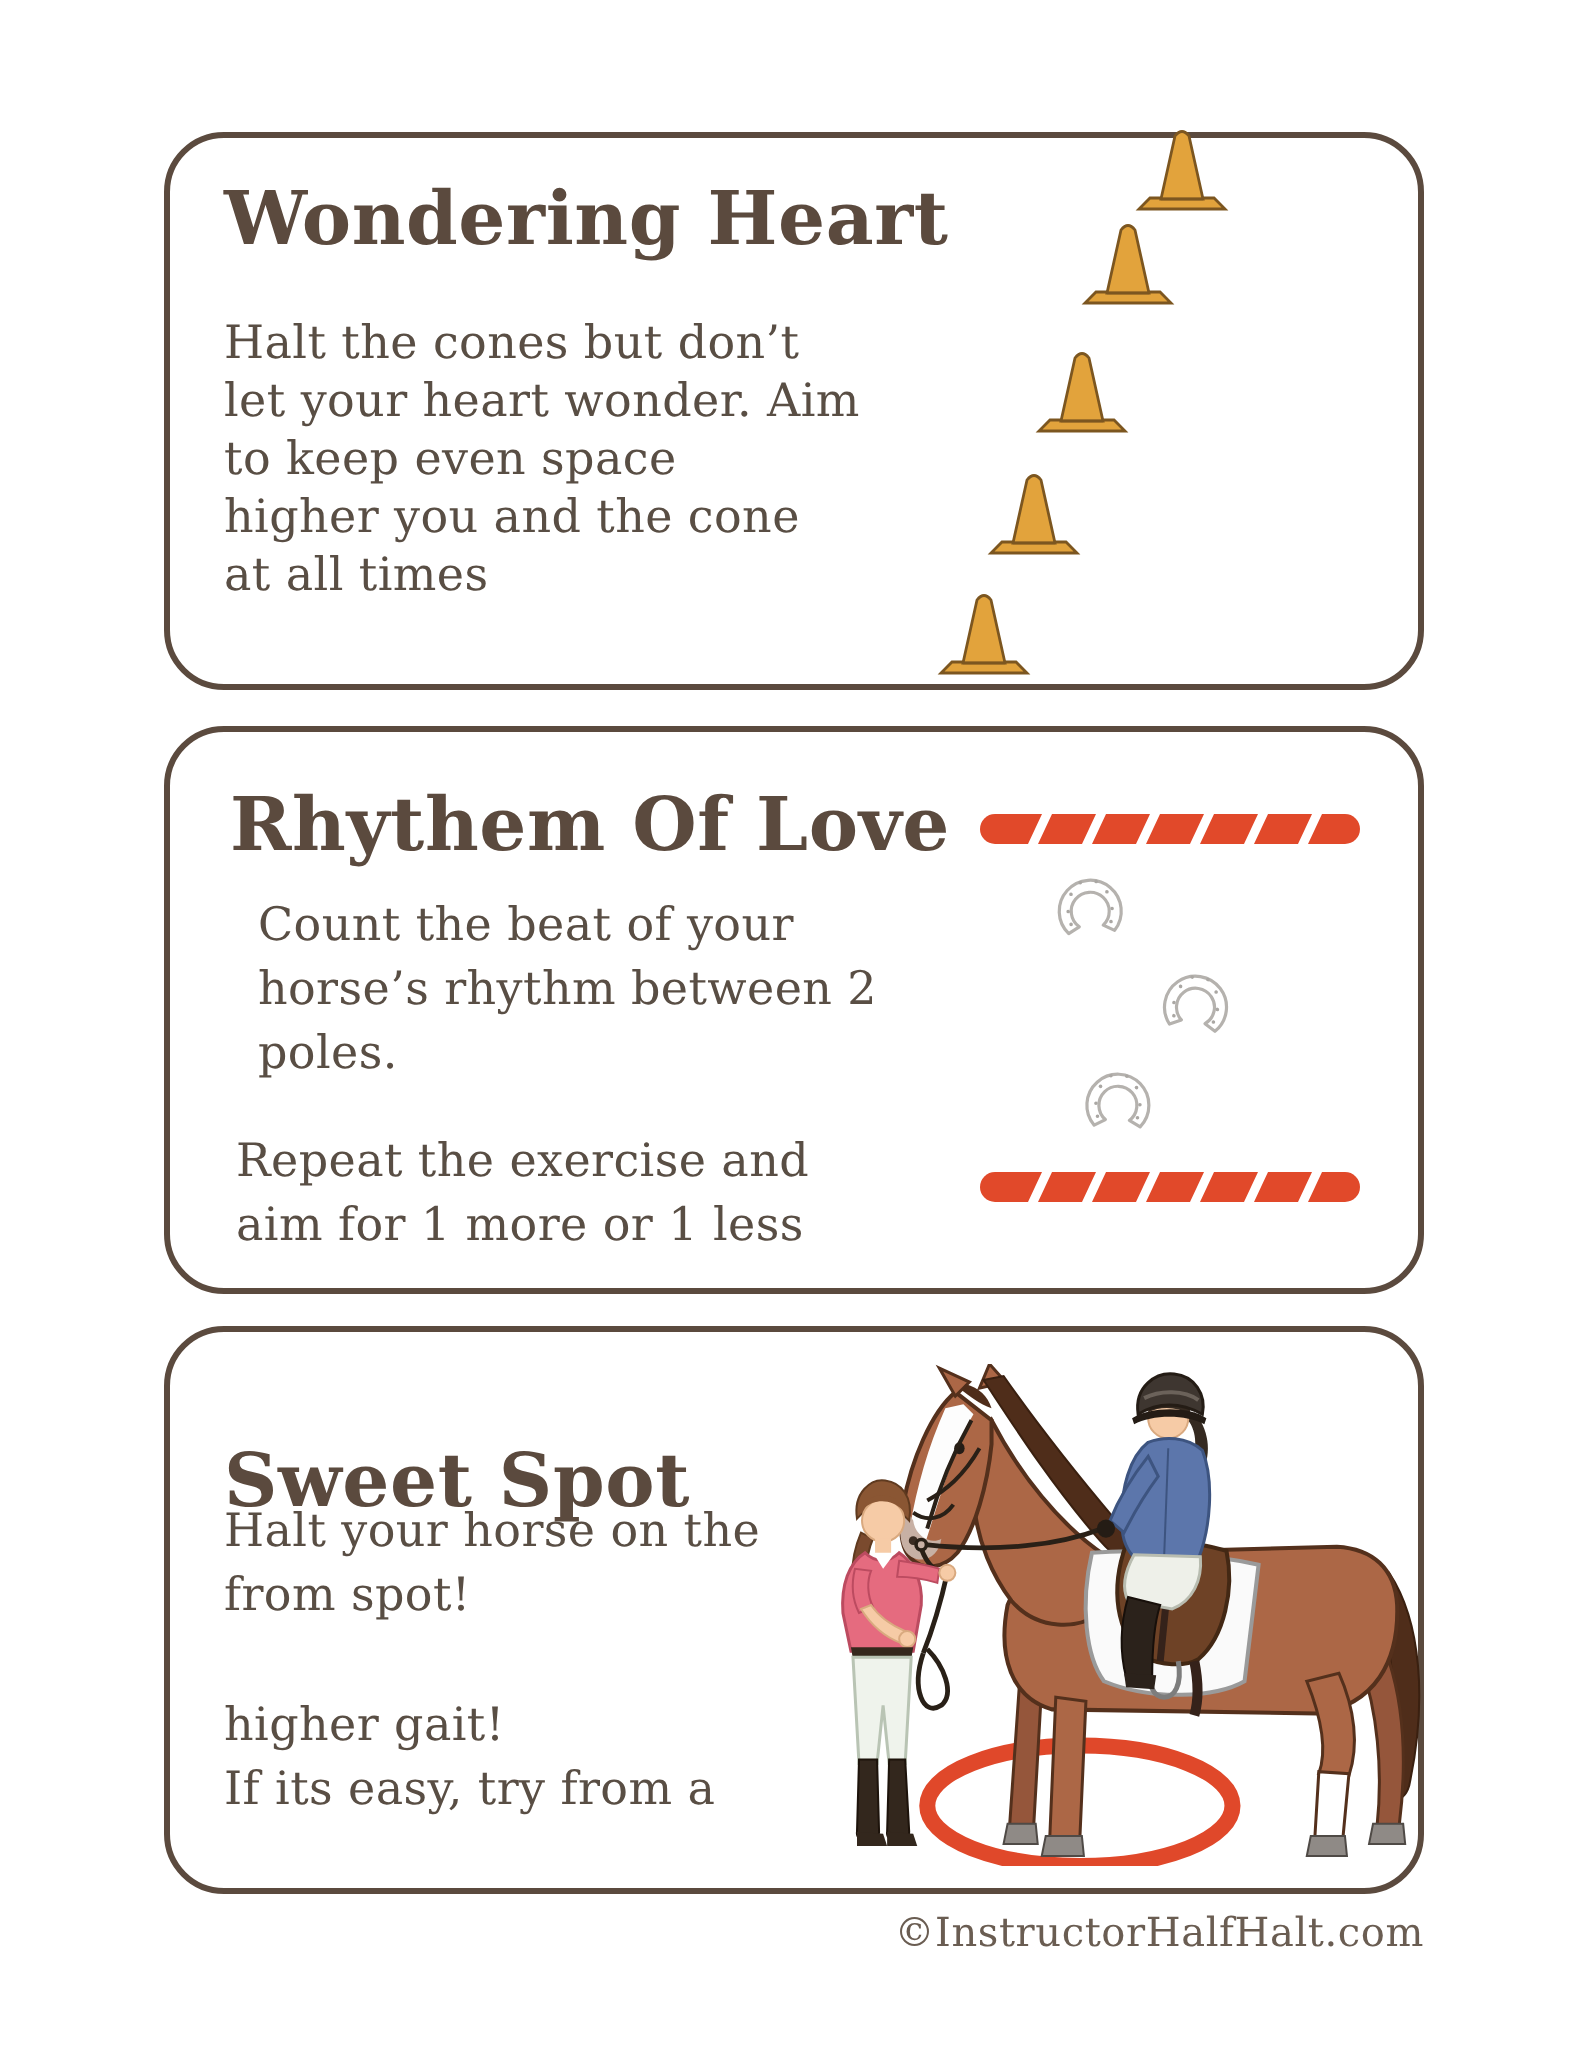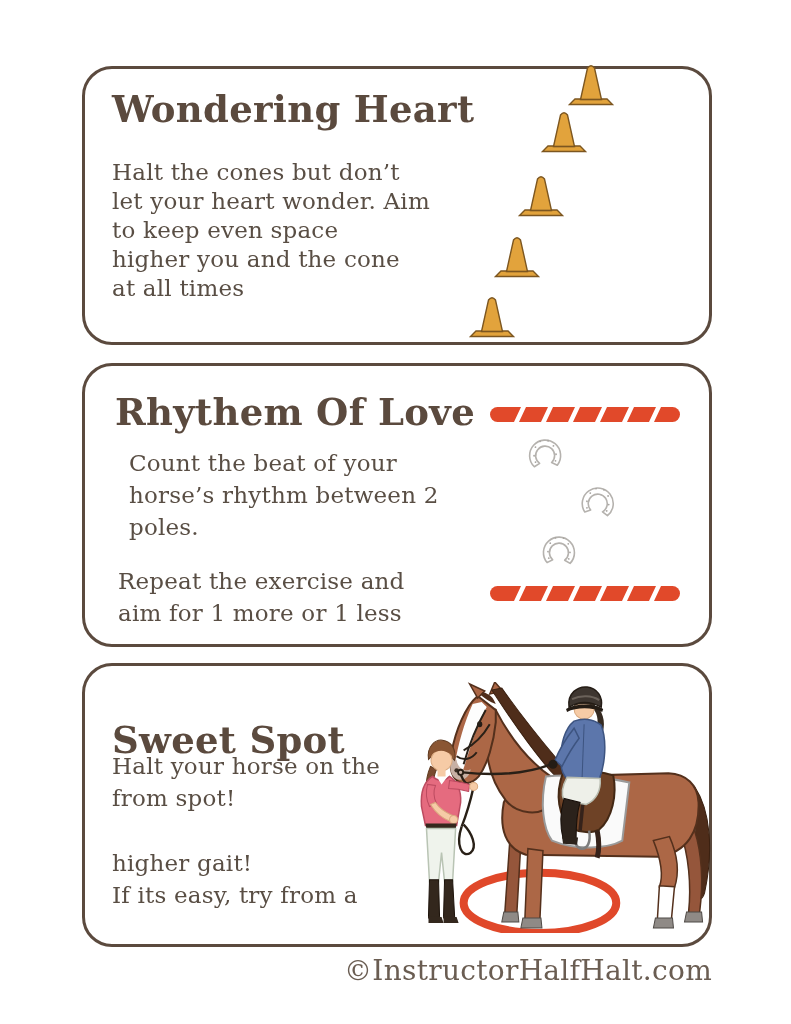--- a/index.html
+++ b/index.html
@@ -25,21 +25,21 @@
     position:absolute;margin:0;font-size:23px;color:#594e44;
     letter-spacing:.2px;
   }
   .card-text .line{display:block;}
   .card-1 .p0{left:27px;top:89px;line-height:29px;}
   .card-2 .p0{left:44px;top:81px;line-height:32px;}
   .card-2 .p1{left:33px;top:199px;line-height:32px;}
   .card-3 .p0{left:27px;top:84px;line-height:32px;}
   .card-3 .p1{left:27px;top:181px;line-height:32px;}
   .footer{
-    position:absolute;top:954px;right:79px;font-size:28px;color:#6a5d52;
+    position:absolute;top:954px;right:79px;font-size:20px;color:#6a5d52;
     letter-spacing:.3px;
   }
   .cone{position:absolute;width:48px;height:44px;}
   .cone.c1{left:482px;top:-6px;}
   .cone.c2{left:455px;top:41px;}
   .cone.c3{left:432px;top:105px;}
   .cone.c4{left:408px;top:166px;}
   .cone.c5{left:383px;top:226px;}
   .pole{position:absolute;width:190px;height:15px;}
   .pole.pl1{left:405px;top:41px;}

